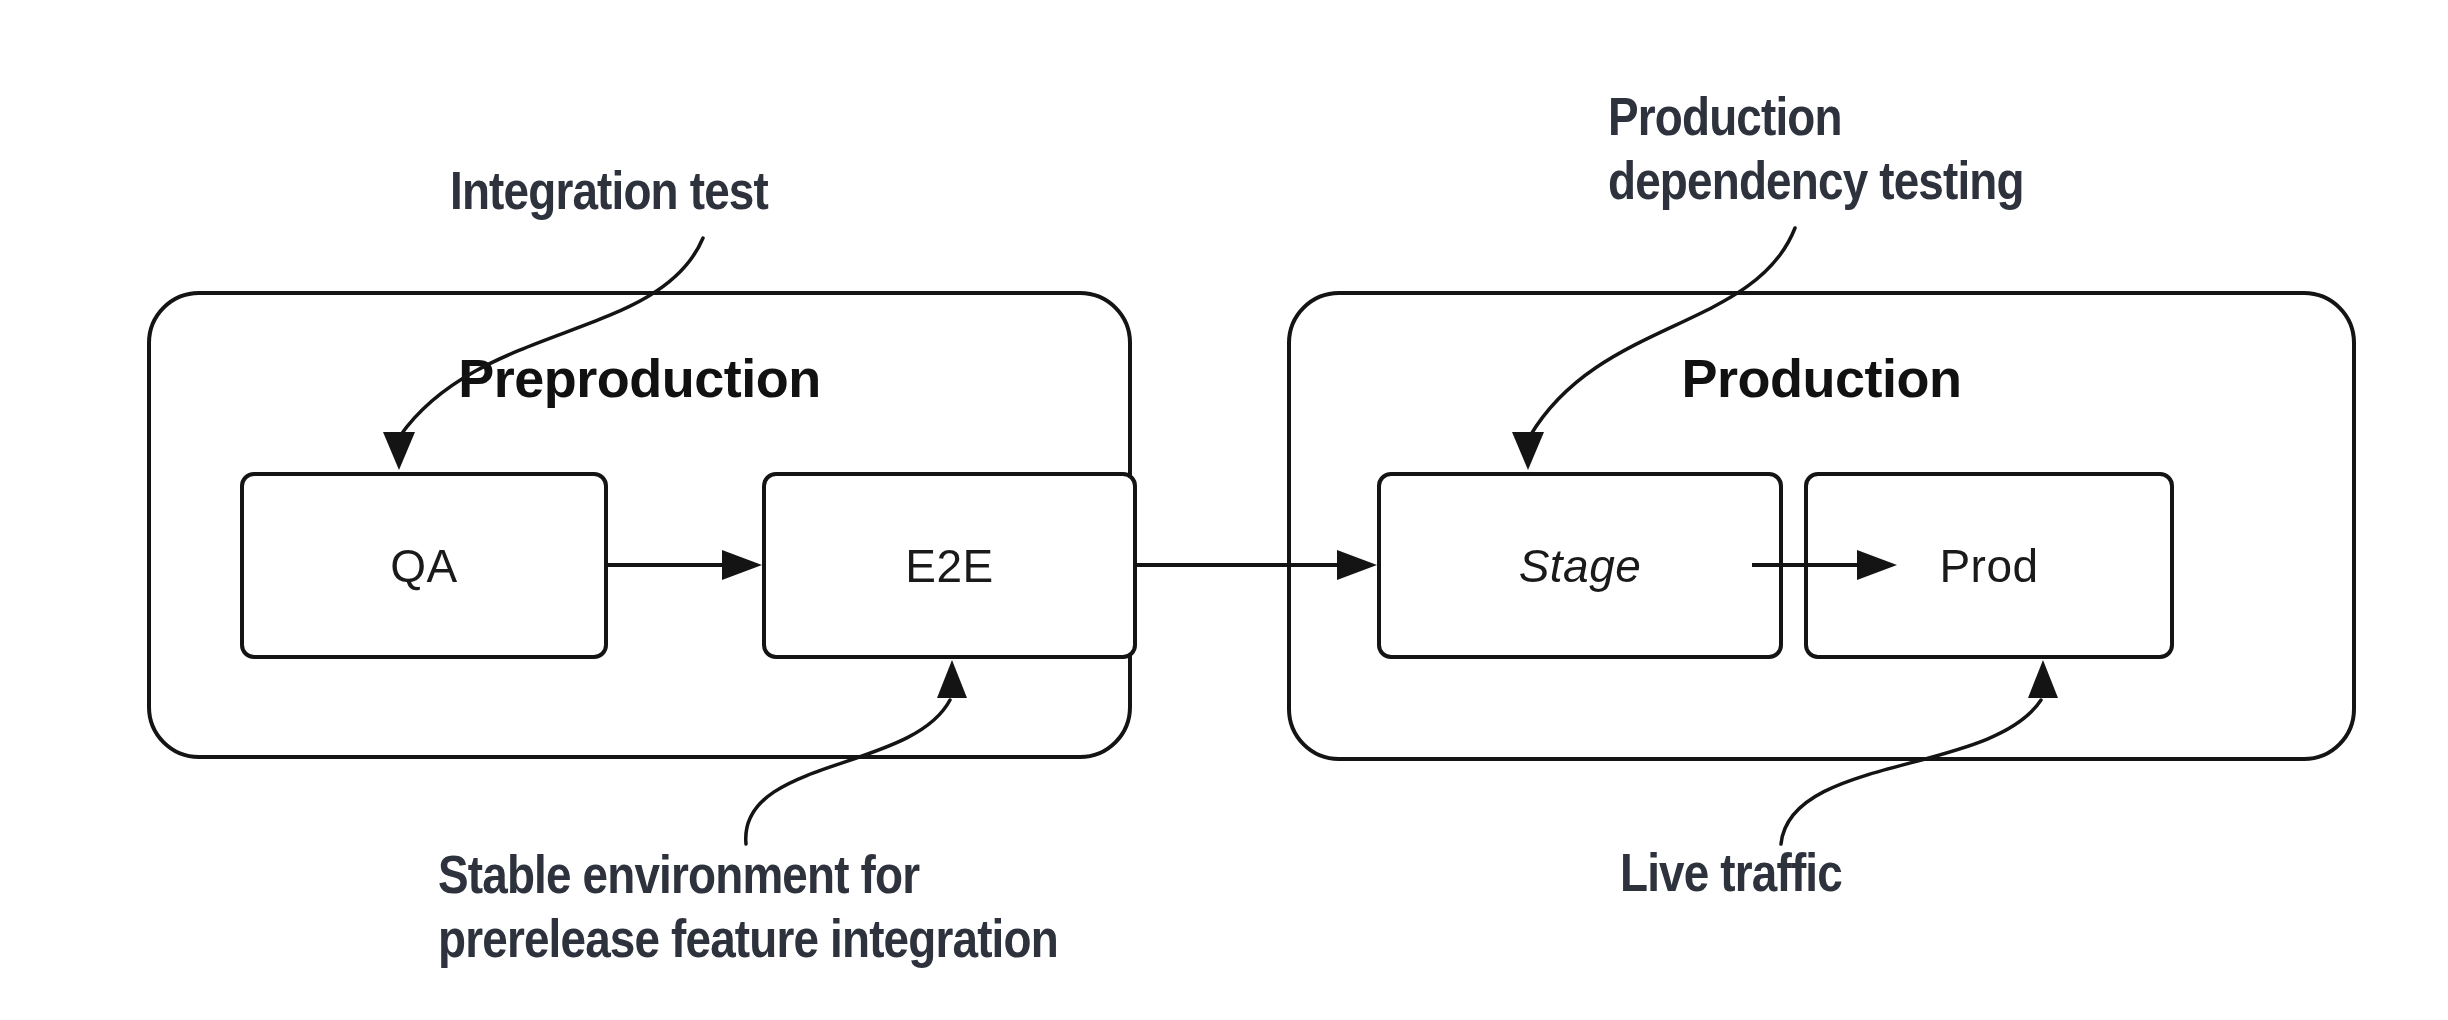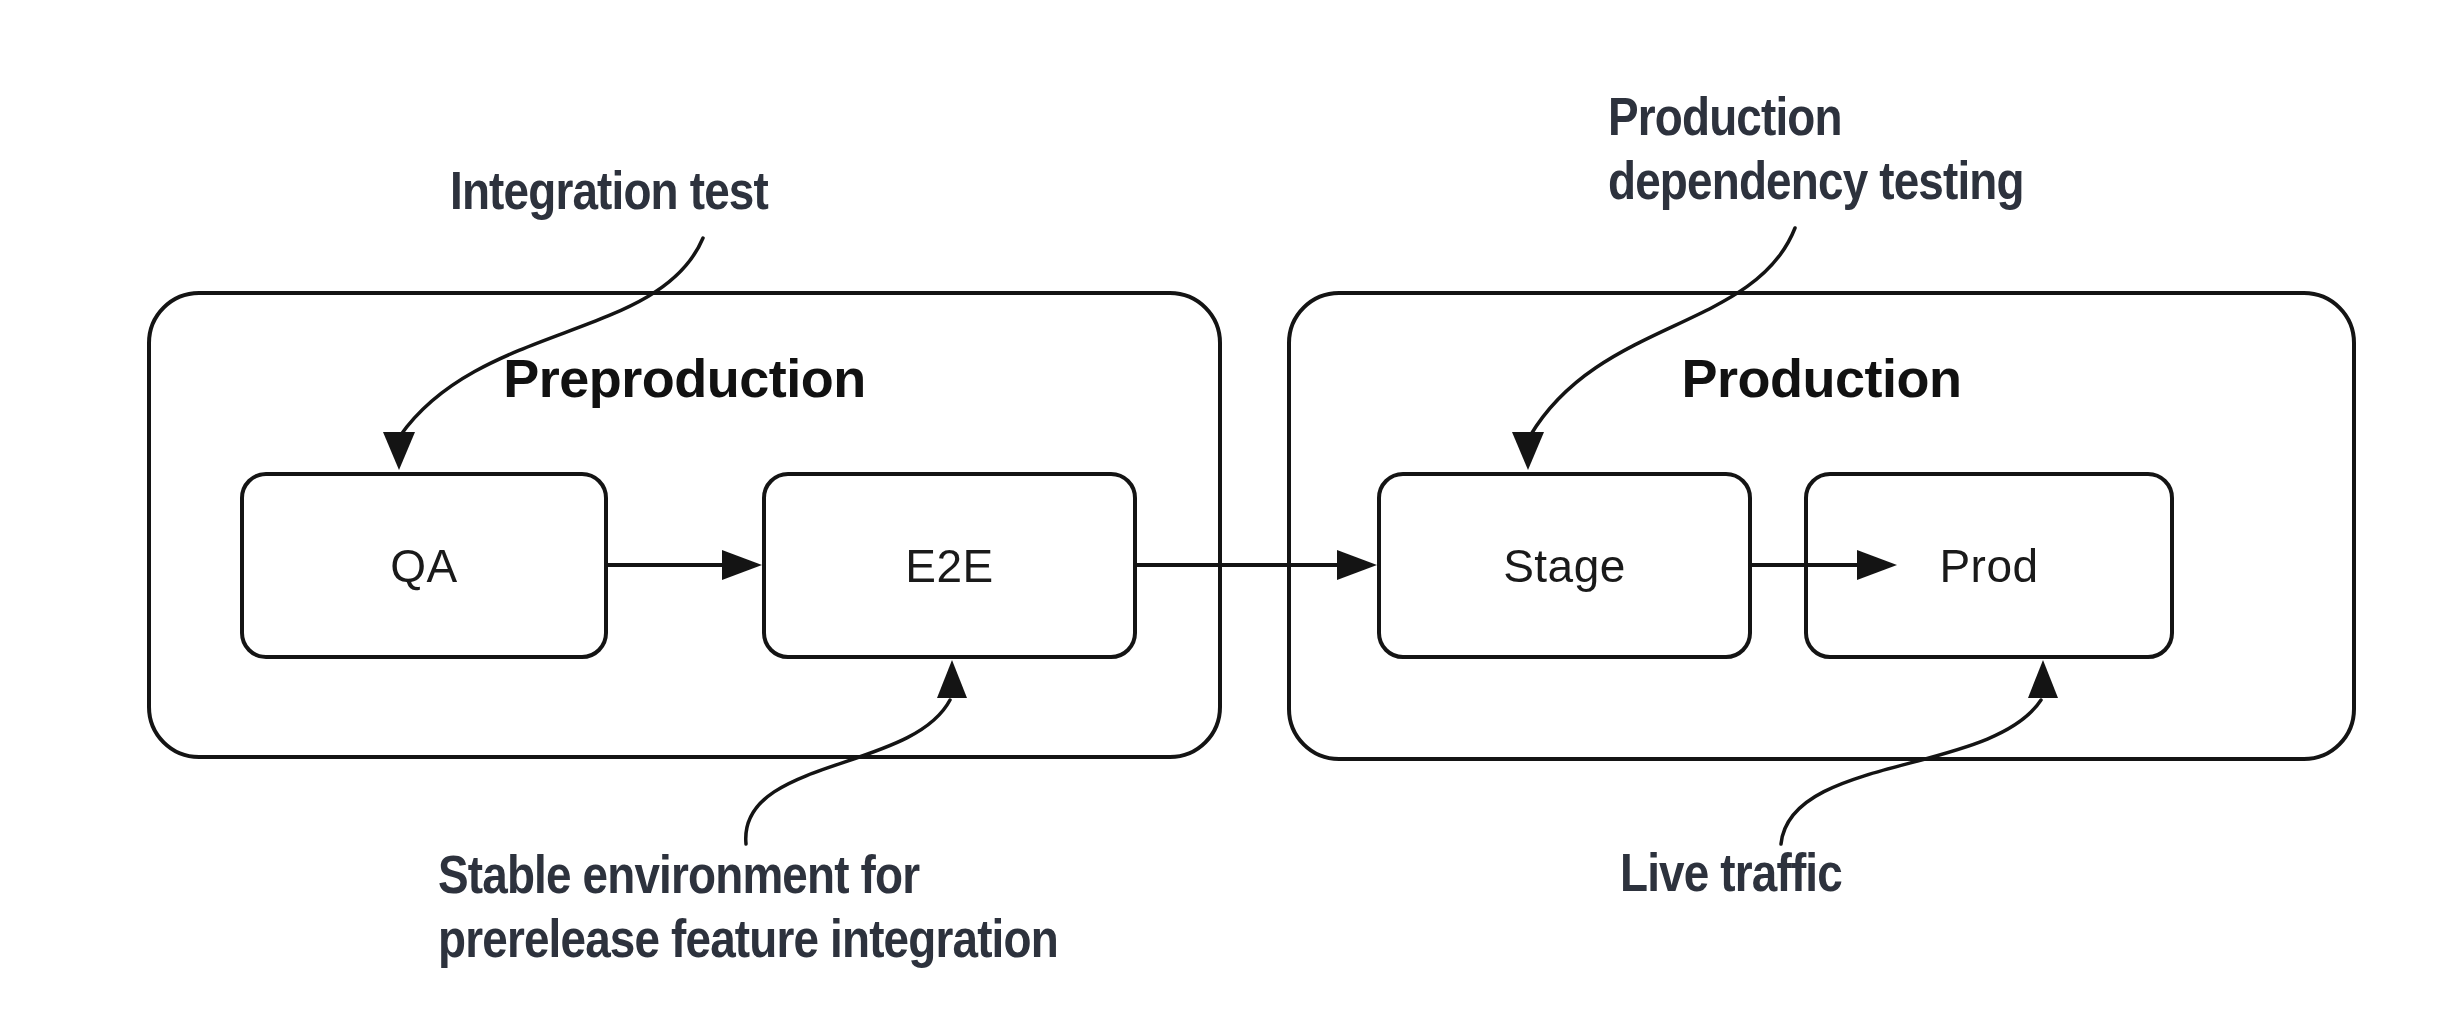--- a/index.html
+++ b/index.html
@@ -30,21 +30,21 @@
     text-align: center;
     font-weight: bold;
     font-size: 54px;
     color: #111111;
     letter-spacing: -0.5px;
   }
   .node {
     position: absolute;
     box-sizing: border-box;
     border: 4px solid #141414;
-    border-radius: 26px;
+    border-radius: 14px;
     background: #ffffff;
     display: flex;
     align-items: center;
     justify-content: center;
   }
   .node-label {
     font-size: 46px;
     color: #1a1a1a;
     letter-spacing: 0.5px;
   }
@@ -81,37 +81,37 @@
   svg.overlay polygon {
     fill: #141414;
     stroke: none;
   }
 </style>
 </head>
 <body>
 
 <div class="canvas">
 
-  <div class="env-container" style="left:147px; top:291px; width:1075px; height:468px;">
+  <div class="env-container" style="left:147px; top:291px; width:985px; height:468px;">
     <div class="env-title">Preproduction</div>
   </div>
 
   <div class="env-container" style="left:1287px; top:291px; width:1069px; height:470px;">
     <div class="env-title">Production</div>
   </div>
 
   <div class="node" style="left:240px; top:472px; width:368px; height:187px;">
     <span class="node-label">QA</span>
   </div>
 
   <div class="node" style="left:762px; top:472px; width:375px; height:187px;">
     <span class="node-label">E2E</span>
   </div>
 
-  <div class="node" style="left:1377px; top:472px; width:375px; height:187px;">
+  <div class="node" style="left:1377px; top:472px; width:406px; height:187px;font-style:italic;">
     <span class="node-label">Stage</span>
   </div>
 
   <div class="node" style="left:1804px; top:472px; width:370px; height:187px;">
     <span class="node-label">Prod</span>
   </div>
 
   <svg class="overlay" viewBox="0 0 2448 1020" xmlns="http://www.w3.org/2000/svg">
 
     <line x1="608" y1="565" x2="726" y2="565"></line>

